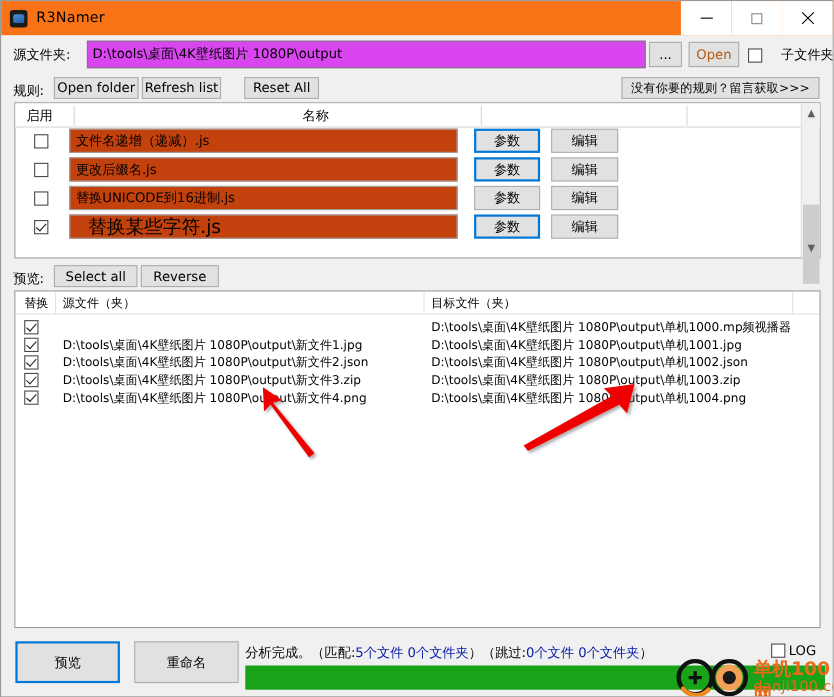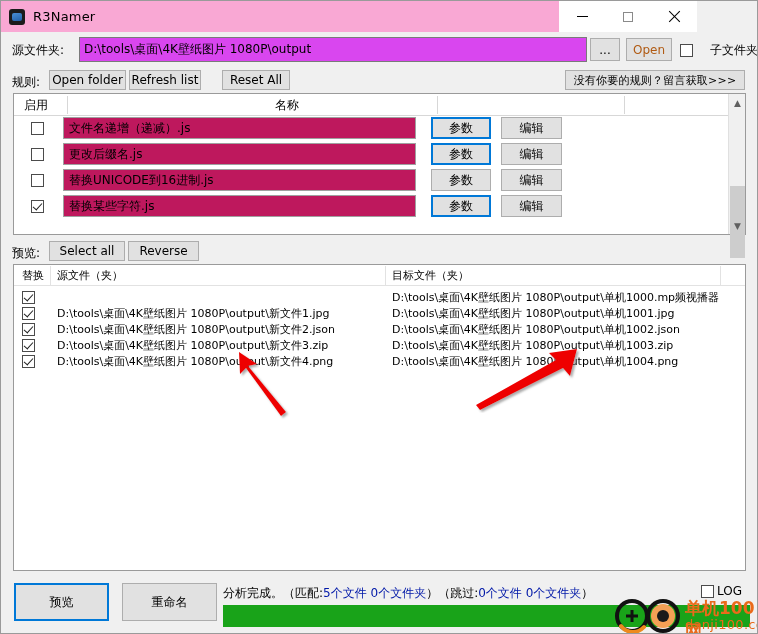--- a/index.html
+++ b/index.html
@@ -16,22 +16,22 @@
     position: relative;
     width: 758px; height: 634px;
     background: #f0f0f0;
     border: 1px solid #9a9a9a;
     overflow: hidden;
   }
 
   
   .titlebar {
     position: absolute; left: 0; top: 0;
-    width: 696px; height: 31px;
-    background: #f9a8d4;
+    width: 756px; height: 31px;
+    background: #f97316;
     display: flex; align-items: center;
   }
   .title-icon {
     width: 16px; height: 16px; margin-left: 8px; margin-right: 8px;
     border-radius: 3px;
     background: #1b1b1b;
     position: relative;
     flex: 0 0 auto;
   }
   .title-icon::after {
@@ -128,21 +128,21 @@
     position:relative; height:22px; border-bottom:1px solid #d7d7d7; background:#ffffff;
   }
   .rh-enable { position:absolute; left:10px; top:3px; font-size:12px; }
   .rh-name   { position:absolute; left:128px; top:3px; width:290px; text-align:center; font-size:12px; }
   .rh-sep1 { position:absolute; left:53px; top:2px; width:1px; height:18px; background:#d7d7d7; }
   .rh-sep2 { position:absolute; left:423px; top:2px; width:1px; height:18px; background:#d7d7d7; }
   .rh-sep3 { position:absolute; left:610px; top:2px; width:1px; height:18px; background:#d7d7d7; }
 
   .rule-row { position:relative; height:26px; }
   .rule-name{ position:absolute; left:49px; top:1px; width:353px; height:22px;
-              background:#be185d; border:1px solid #a0a0a0; }
+              background:#c2410c; border:1px solid #a0a0a0; }
   .rule-param { position:absolute; left:417px; top:1px; width:60px; height:22px; }
   .rule-edit  { position:absolute; left:487px; top:1px; width:61px; height:22px; }
 
   
   .vscroll {
     position:absolute; right:0; top:0; width:17px; bottom:0;
     background:#f0f0f0; border-left:1px solid #e0e0e0;
   }
   .vs-arrow {
     position:absolute; left:0; width:17px; height:17px;
@@ -260,21 +260,21 @@
           <div class="btn rule-edit">编辑</div>
         </div>
         <div class="rule-row">
           <span class="cb" style="position:absolute;left:17px;top:6px;"></span>
           <div class="rule-name" style="display:flex;align-items:center;padding-left:5px;font-size:12px;">替换UNICODE到16进制.js</div>
           <div class="btn rule-param">参数</div>
           <div class="btn rule-edit">编辑</div>
         </div>
         <div class="rule-row">
           <span class="cb checked" style="position:absolute;left:17px;top:6px;"></span>
-          <div class="rule-name" style="display:flex;align-items:center;padding-left:5px;font-size:12px;">替换某些字符.js</div>
+          <div class="rule-name" style="display:flex;align-items:center;padding-left:16px;font-size:17px;">替换某些字符.js</div>
           <div class="btn rule-param focused">参数</div>
           <div class="btn rule-edit">编辑</div>
         </div>
       </div>
     <div class="vscroll">
       <div class="vs-arrow vs-up">▲</div>
       <div class="vs-thumb" style="top:92px;height:72px;"></div>
       <div class="vs-arrow vs-dn">▼</div>
     </div>
   </div>

